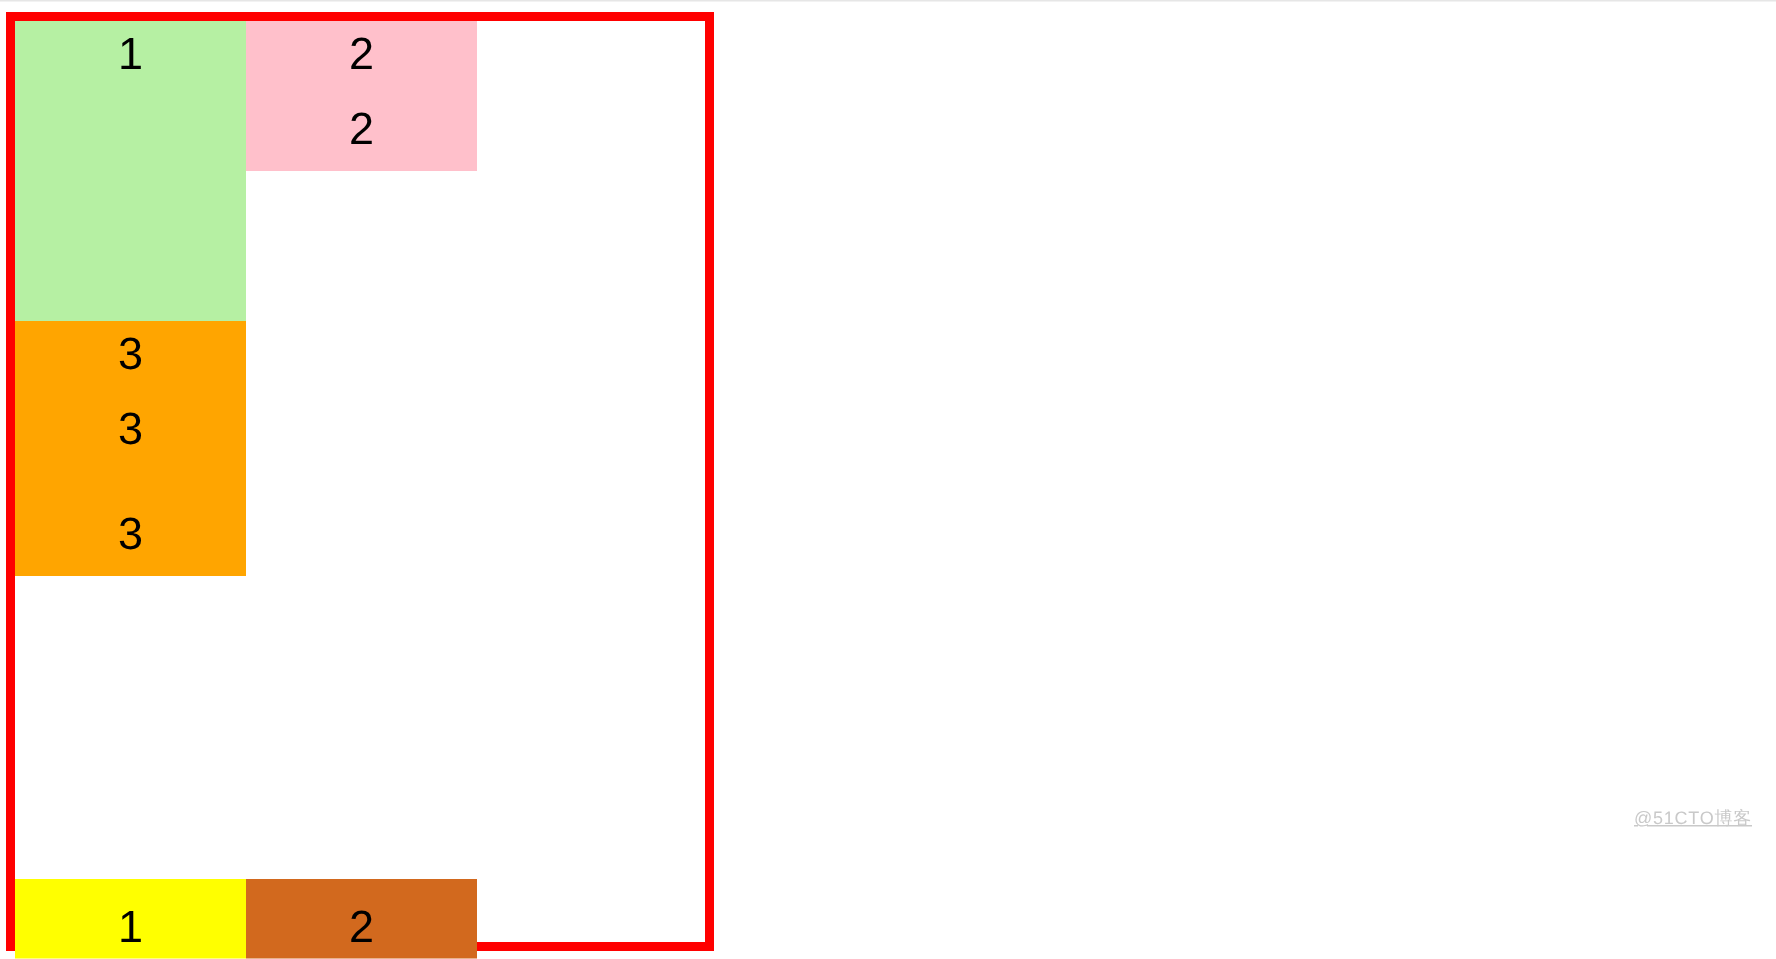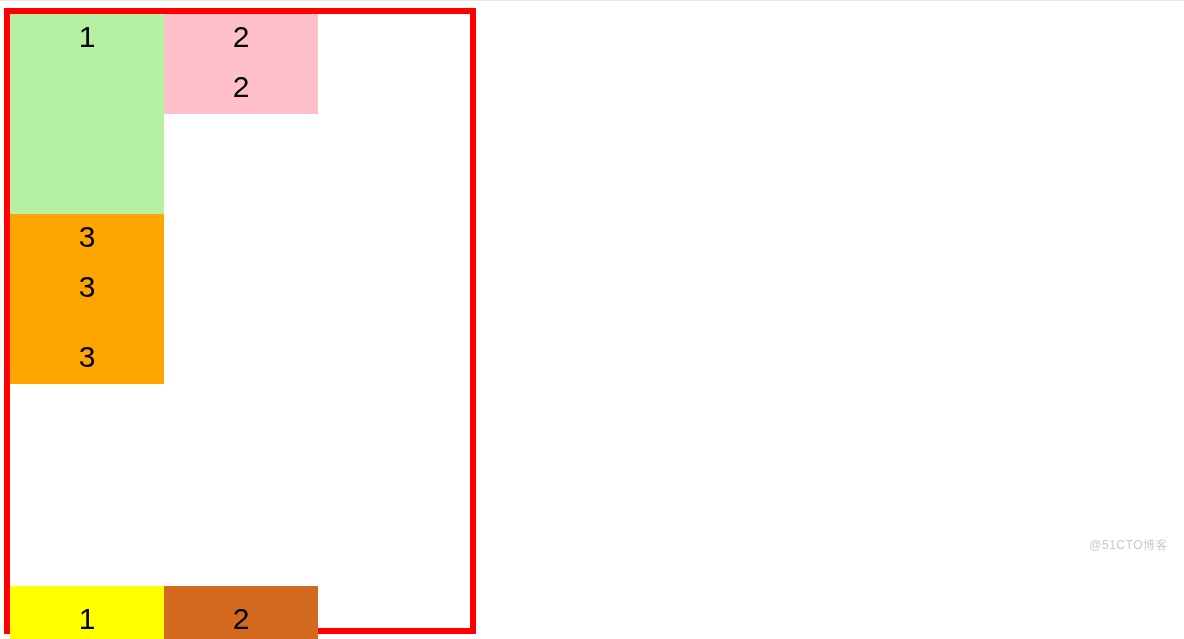--- a/index.html
+++ b/index.html
@@ -48,20 +48,21 @@
   .c-brown   { background: #d2691e; }
 
   .watermark {
     position: absolute;
     right: 16px;
     bottom: 85px;
     font-size: 12px;
     color: #c9c9c9;
     letter-spacing: 0.5px;
     user-select: none;
+    text-decoration: underline;
   }
 
   .top-rule {
     position: absolute;
     left: 0;
     right: 0;
     top: 0;
     height: 0;
     border-top: 1px solid #e6e6e6;
   }

